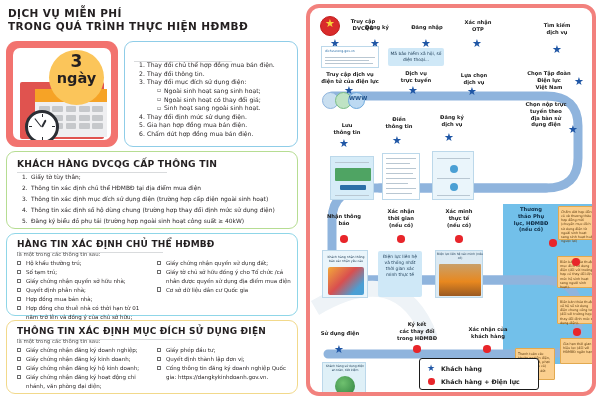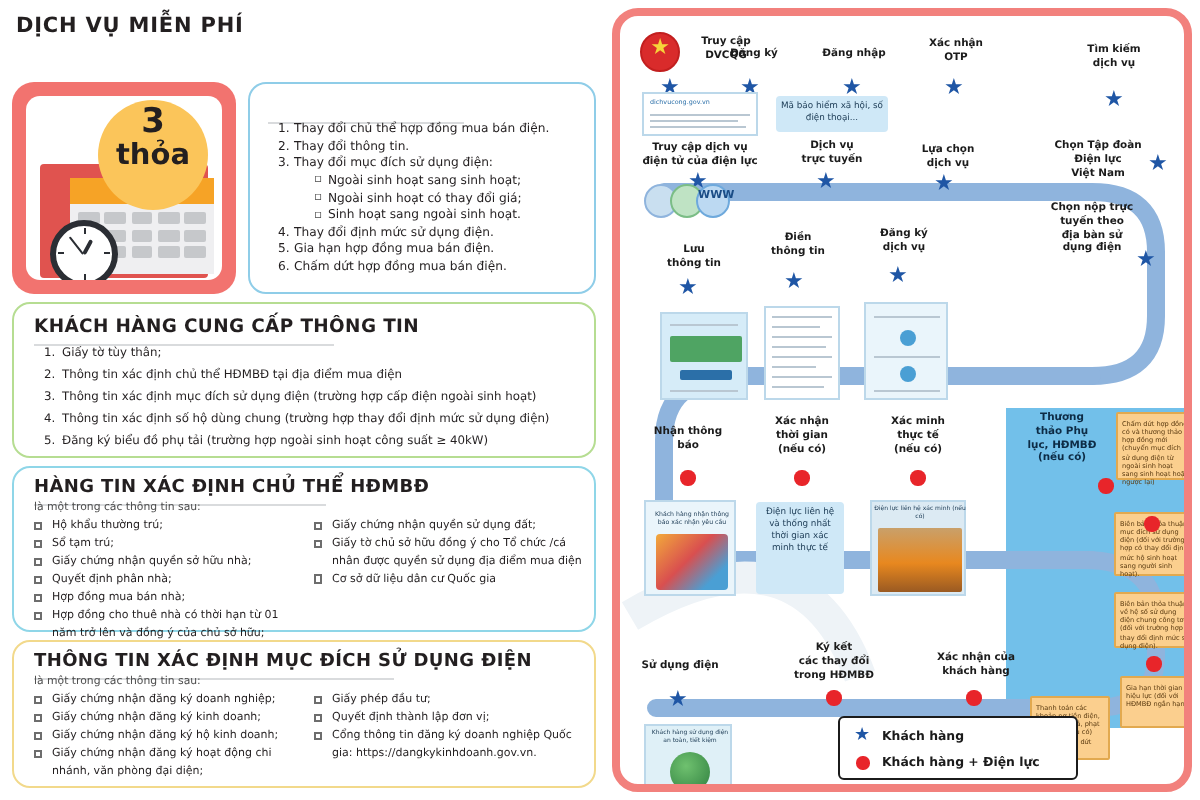--- a/index.html
+++ b/index.html
@@ -129,20 +129,21 @@
 </style>
 </head>
 <body>
 
 <div id="root">
 
   <div id="left-col">
 
     <div id="title-block">
       <div class="t1">DỊCH VỤ MIỄN PHÍ</div>
+      <div class="t2">TRONG QUÁ TRÌNH THỰC HIỆN HĐMBĐ</div>
     </div>
 
     <div id="cal-card">
       <div id="cal-inner">
         <div id="cal-red"></div>
         <div class="cal-ring" style="left:27px"></div>
         <div class="cal-ring" style="left:36px"></div>
         <div class="cal-ring" style="left:45px"></div>
         <div class="cal-ring" style="left:54px"></div>
         <div class="cal-ring" style="left:63px"></div>
@@ -170,21 +171,21 @@
         <div id="clock">
           <div class="tick" style="left:13.5px; top:1px;"></div>
           <div class="tick" style="left:13.5px; bottom:1px;"></div>
           <div class="tick" style="left:1px; top:12.5px; width:3px; height:1.5px;"></div>
           <div class="tick" style="right:1px; top:12.5px; width:3px; height:1.5px;"></div>
           <div class="hand" style="left:12.8px; top:6px; width:1.6px; height:8px; transform:rotate(28deg);"></div>
           <div class="hand" style="left:12.8px; top:3px; width:1.4px; height:11px; transform:rotate(-38deg);"></div>
         </div>
         <div id="badge3">
           <div class="n3">3</div>
-          <div class="ng">thỏa</div>
+          <div class="ng">ngày</div>
         </div>
       </div>
     </div>
 
     <div class="panel blue" id="svc">
       <div class="rule"></div>
       <ol>
         <li><span class="num">1.</span><span>Thay đổi chủ thể hợp đồng mua bán điện.</span></li>
         <li><span class="num">2.</span><span>Thay đổi thông tin.</span></li>
         <li><span class="num">3.</span><span>Thay đổi mục đích sử dụng điện:</span>
@@ -194,21 +195,21 @@
             <li>Sinh hoạt sang ngoài sinh hoạt.</li>
           </ul>
         </li>
         <li><span class="num">4.</span><span>Thay đổi định mức sử dụng điện.</span></li>
         <li><span class="num">5.</span><span>Gia hạn hợp đồng mua bán điện.</span></li>
         <li><span class="num">6.</span><span>Chấm dứt hợp đồng mua bán điện.</span></li>
       </ol>
     </div>
 
     <div class="panel green" id="cust">
-      <div class="panel-title">KHÁCH HÀNG CUNG CẤP THÔNG TIN</div>
+      <div class="panel-title">KHÁCH HÀNG DVCQG CẤP THÔNG TIN</div>
       <div class="rule"></div>
       <ol>
         <li><span class="num">1.</span><span>Giấy tờ tùy thân;</span></li>
         <li><span class="num">2.</span><span>Thông tin xác định chủ thể HĐMBĐ tại địa điểm mua điện</span></li>
         <li><span class="num">3.</span><span>Thông tin xác định mục đích sử dụng điện (trường hợp cấp điện ngoài sinh hoạt)</span></li>
         <li><span class="num">4.</span><span>Thông tin xác định số hộ dùng chung (trường hợp thay đổi định mức sử dụng điện)</span></li>
         <li><span class="num">5.</span><span>Đăng ký biểu đồ phụ tải (trường hợp ngoài sinh hoạt công suất ≥ 40kW)</span></li>
       </ol>
     </div>
 

